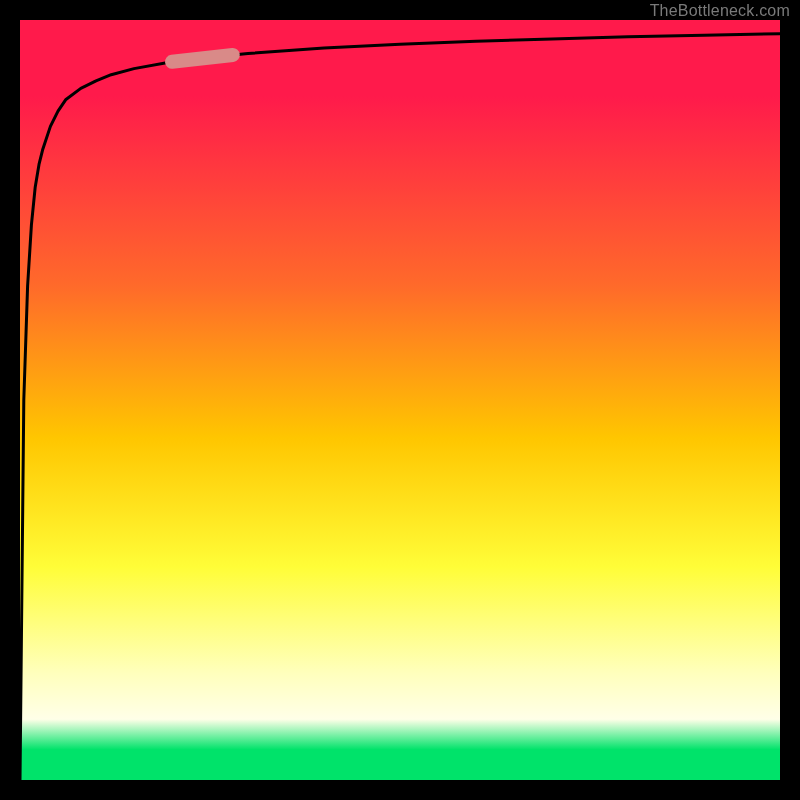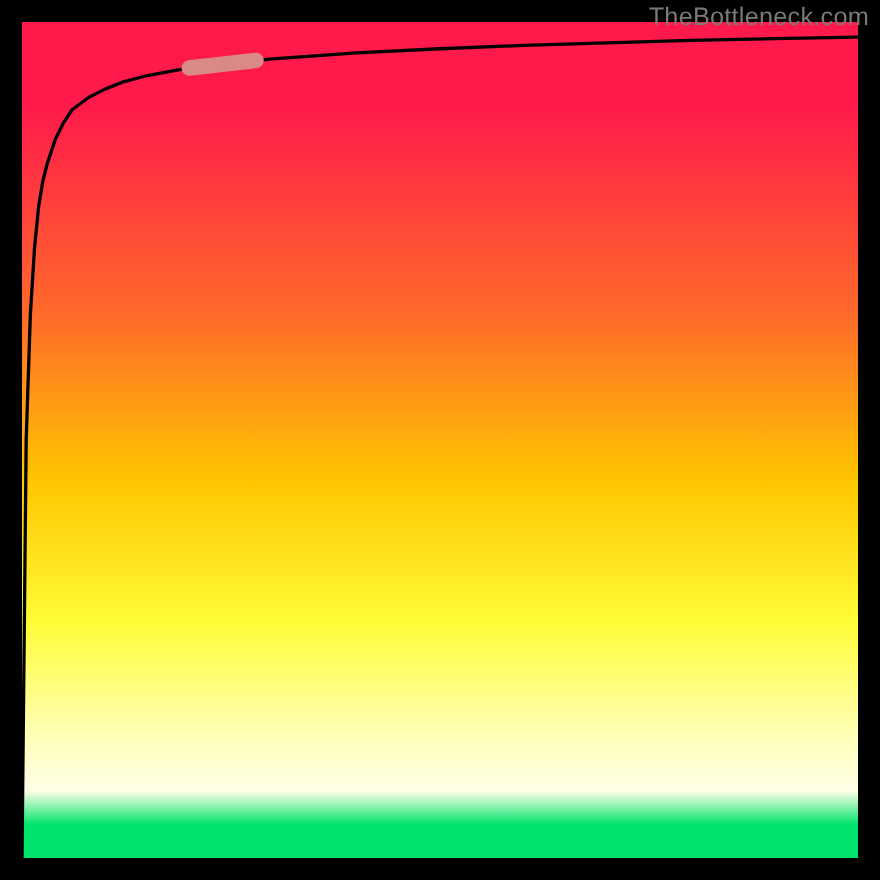--- a/index.html
+++ b/index.html
@@ -25,21 +25,21 @@
       #ffffbd 86%,
       #ffffe8 92%,
       #00e36a 96%,
       #00e36a 100%);
   }
   .watermark {
     position: absolute;
     top: 2px;
     right: 10px;
     font-family: Arial, Helvetica, sans-serif;
-    font-size: 23px;
+    font-size: 16px;
     color: #7a7a7a;
     letter-spacing: 0.2px;
   }
   svg.curve {
     position: absolute;
     left: 20px;
     top: 20px;
     width: 760px;
     height: 760px;
     pointer-events: none;

